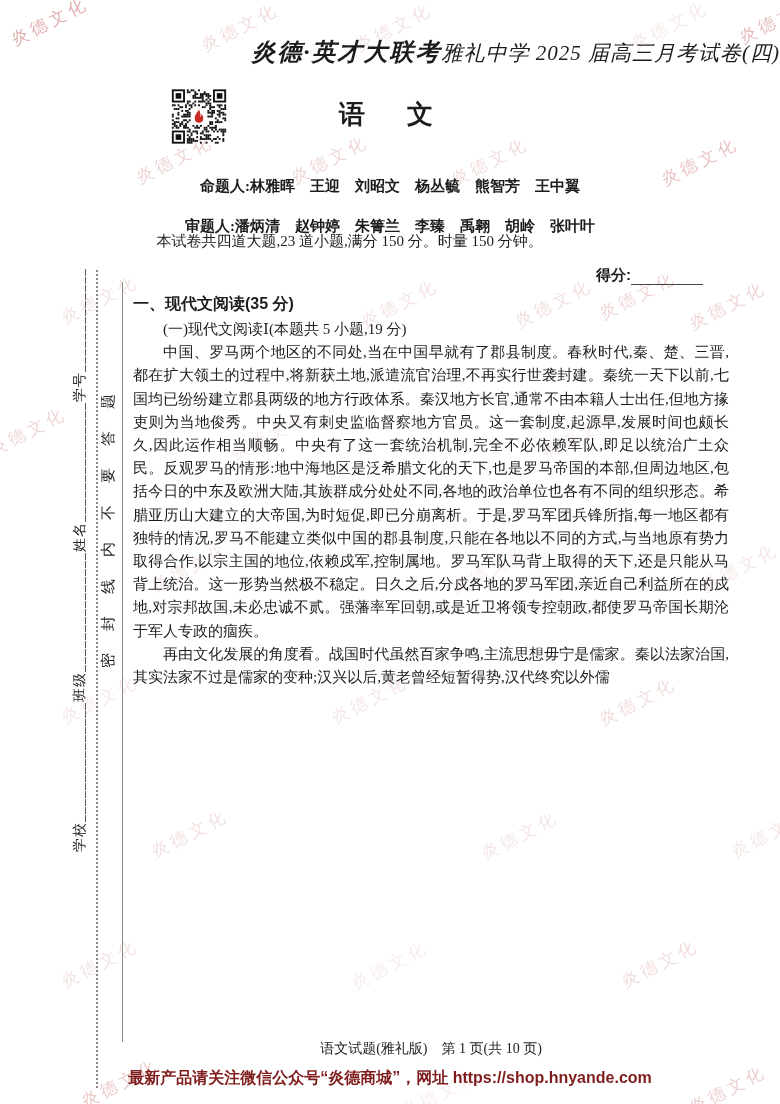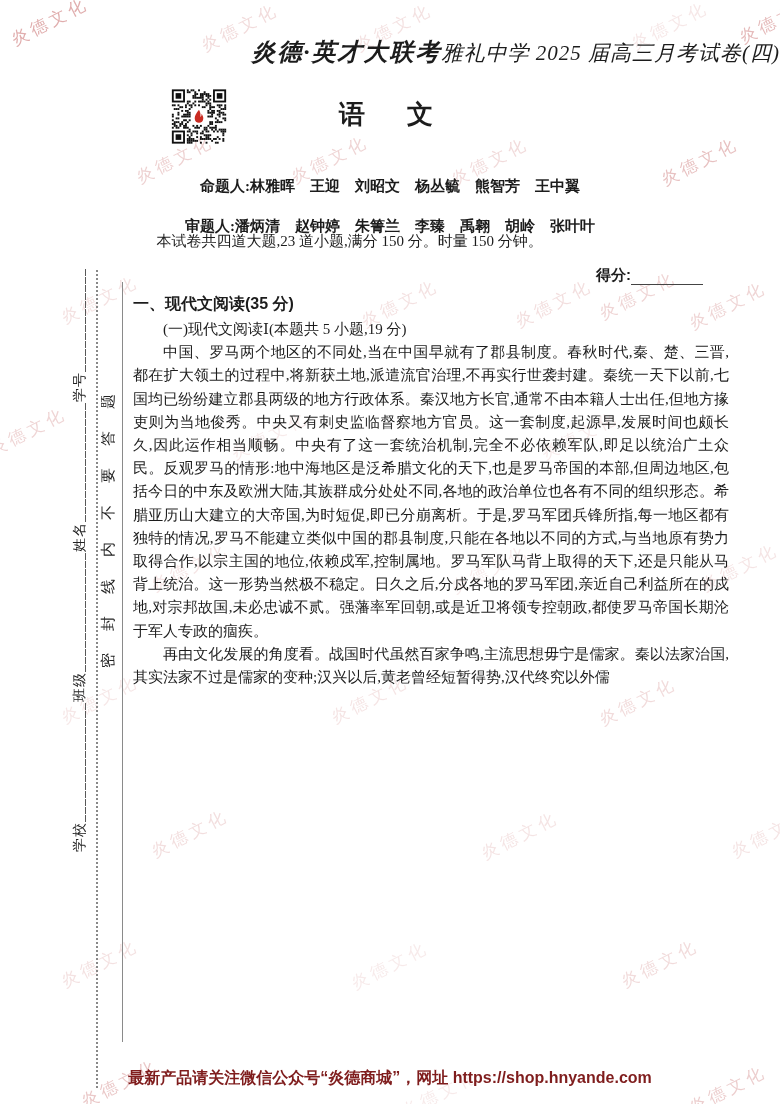--- a/index.html
+++ b/index.html
@@ -366,15 +366,16 @@
 
   <div class="score-row"><span class="score-inner"><span>得分:</span><span class="score-blank"></span></span></div>
 
   <div class="content">
     <h3 class="sec-heading">一、现代文阅读(35 分)</h3>
     <p class="sub-line">(一)现代文阅读Ⅰ(本题共 5 小题,19 分)</p>
     <p class="para">中国、罗马两个地区的不同处,当在中国早就有了郡县制度。春秋时代,秦、楚、三晋,都在扩大领土的过程中,将新获土地,派遣流官治理,不再实行世袭封建。秦统一天下以前,七国均已纷纷建立郡县两级的地方行政体系。秦汉地方长官,通常不由本籍人士出任,但地方掾吏则为当地俊秀。中央又有刺史监临督察地方官员。这一套制度,起源早,发展时间也颇长久,因此运作相当顺畅。中央有了这一套统治机制,完全不必依赖军队,即足以统治广土众民。反观罗马的情形:地中海地区是泛希腊文化的天下,也是罗马帝国的本部,但周边地区,包括今日的中东及欧洲大陆,其族群成分处处不同,各地的政治单位也各有不同的组织形态。希腊亚历山大建立的大帝国,为时短促,即已分崩离析。于是,罗马军团兵锋所指,每一地区都有独特的情况,罗马不能建立类似中国的郡县制度,只能在各地以不同的方式,与当地原有势力取得合作,以宗主国的地位,依赖戍军,控制属地。罗马军队马背上取得的天下,还是只能从马背上统治。这一形势当然极不稳定。日久之后,分戍各地的罗马军团,亲近自己利益所在的戍地,对宗邦故国,未必忠诚不贰。强藩率军回朝,或是近卫将领专控朝政,都使罗马帝国长期沦于军人专政的痼疾。</p>
     <p class="para">再由文化发展的角度看。战国时代虽然百家争鸣,主流思想毋宁是儒家。秦以法家治国,其实法家不过是儒家的变种;汉兴以后,黄老曾经短暂得势,汉代终究以外儒</p>
   </div>
 
+  <div class="page-footer">语文试题(雅礼版)　第 1 页(共 10 页)</div>
   <div class="promo">最新产品请关注微信公众号“炎德商城”，网址 https://shop.hnyande.com</div>
 
 </div>
 
 </body></html>

